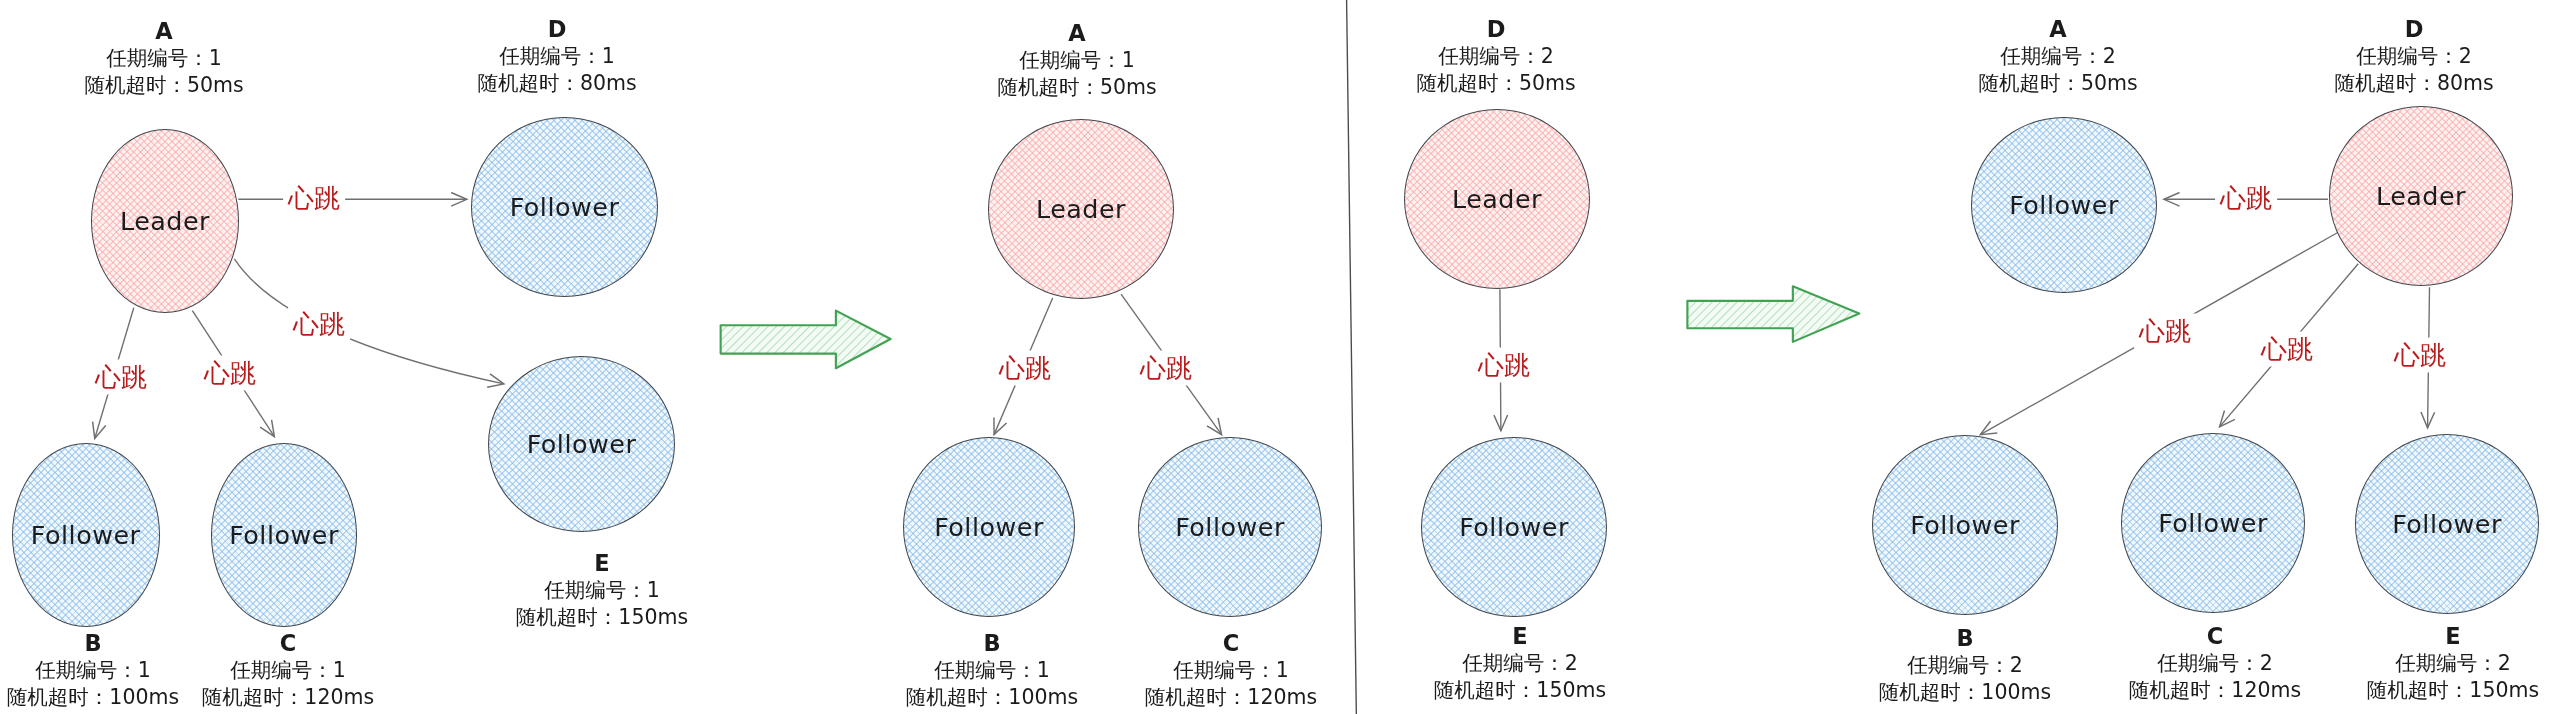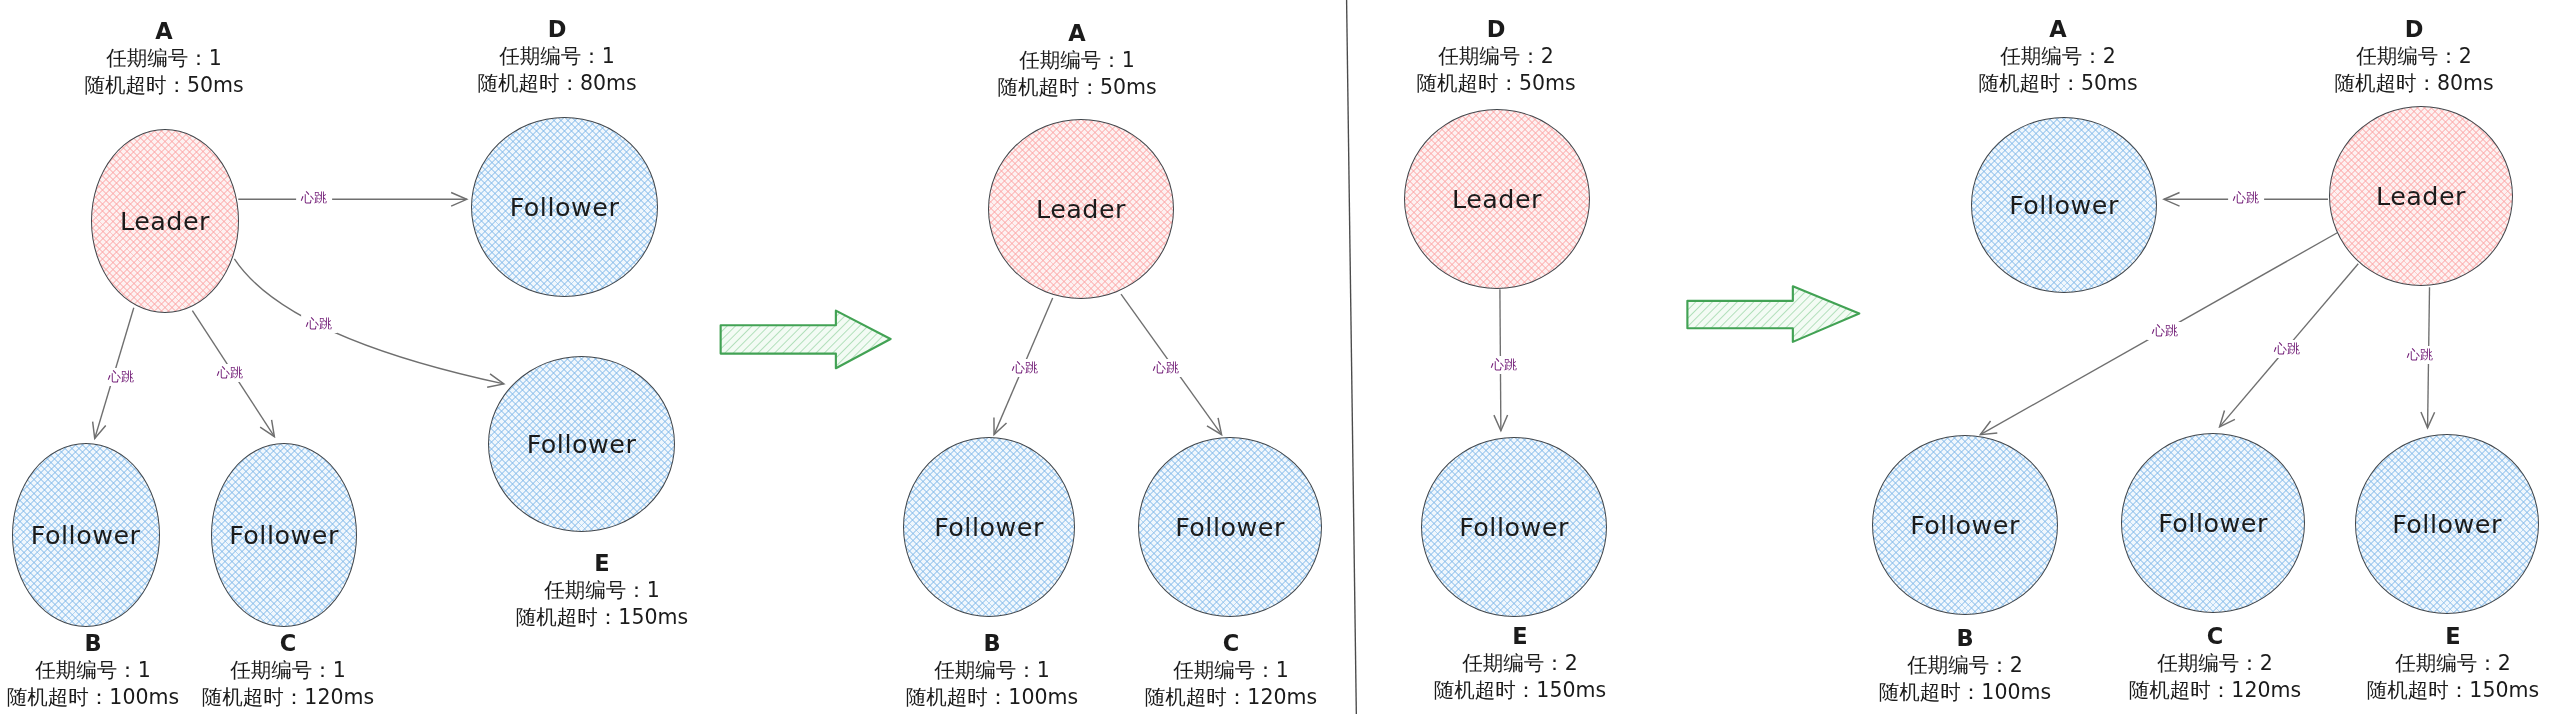--- a/index.html
+++ b/index.html
@@ -13,21 +13,21 @@
                      repeating-linear-gradient(-45deg,rgba(252,160,160,.50) 0 1.4px,transparent 1.4px 4.9px);}
   .follower{background-color:#f0f7fd;
     background-image:repeating-linear-gradient(45deg,rgba(125,182,232,.50) 0 1.4px,transparent 1.4px 4.9px),
                      repeating-linear-gradient(-45deg,rgba(125,182,232,.50) 0 1.4px,transparent 1.4px 4.9px);}
   .role{font-size:25.4px;color:#1c1c1c;letter-spacing:0.5px;}
   .nlabel{position:absolute;transform:translateX(-50%);text-align:center;z-index:2;
           width:352px;line-height:27px;color:#1b1b1b;}
   .nletter{font-size:22.5px;font-weight:bold;}
   .nline{font-size:20.5px;font-weight:500;}
   .elabel{position:absolute;transform:translate(-50%,-50%);z-index:3;background:#ffffff;
-          padding:0 4.9px;font-size:13px;color:#701a75;white-space:nowrap;}
+          padding:0 4.9px;font-size:26px;color:#b91c1c;white-space:nowrap;}
   
   #c-p1a{left:91px;top:129px;width:148px;height:184px;}
   #c-p1d{left:471px;top:117px;width:187px;height:180px;}
   #c-p1b{left:11.7px;top:443px;width:148px;height:184px;}
   #c-p1c{left:211px;top:443px;width:146px;height:184px;}
   #c-p1e{left:488px;top:356px;width:187px;height:176px;}
   #c-p2a{left:988px;top:119px;width:186px;height:180px;}
   #c-p2b{left:903px;top:437px;width:172px;height:180px;}
   #c-p2c{left:1138px;top:437px;width:184px;height:180px;}
   #c-p3d{left:1404px;top:109px;width:186px;height:180px;}

